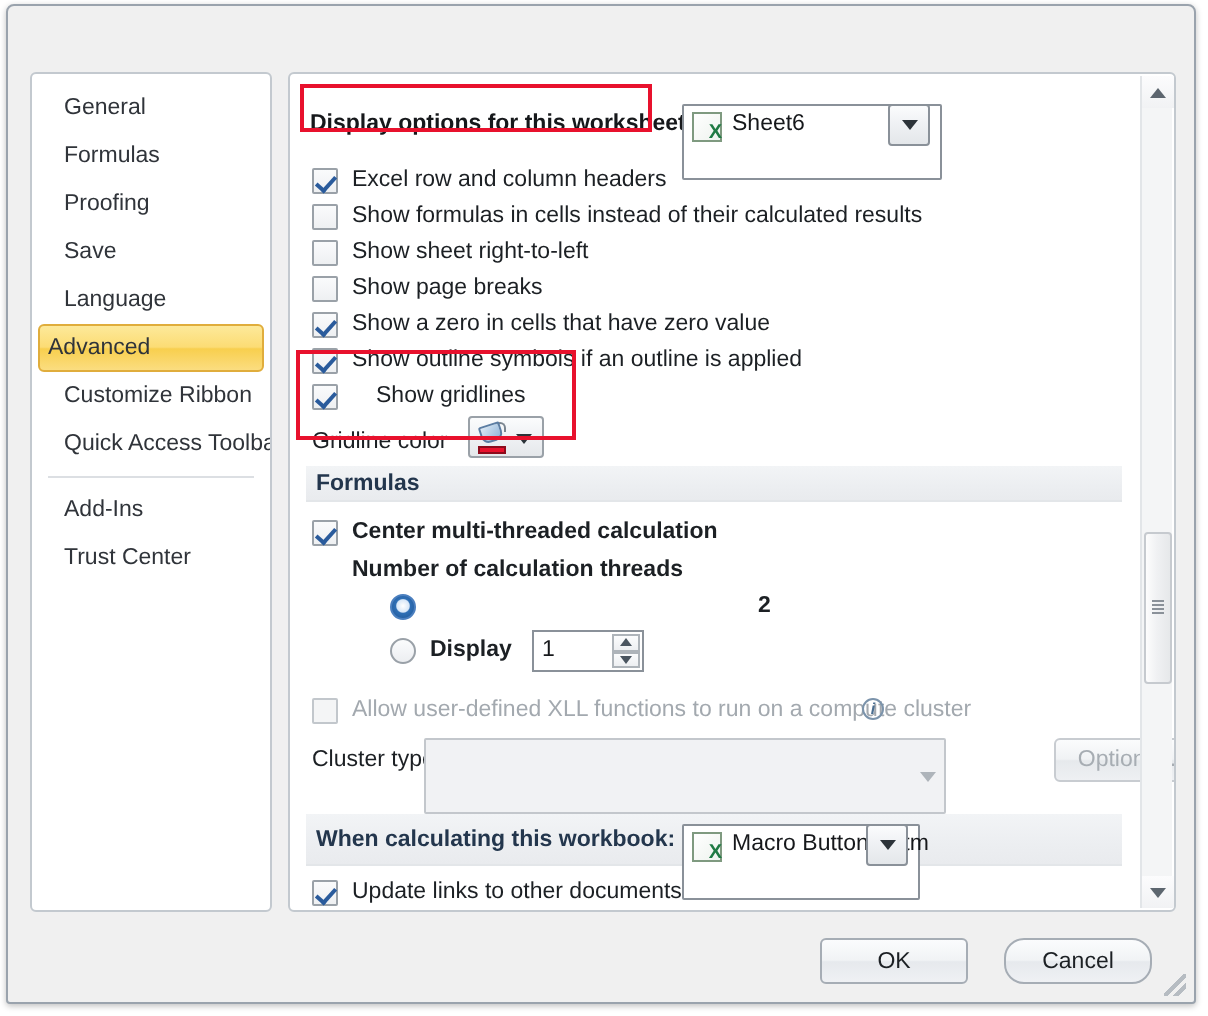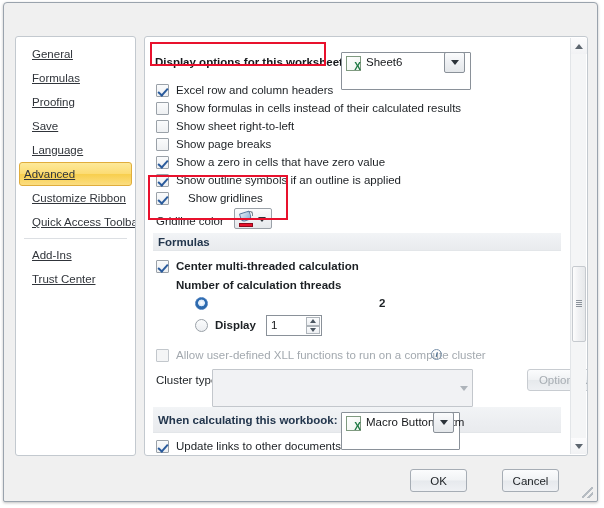--- a/index.html
+++ b/index.html
@@ -91,21 +91,20 @@
     position: relative;
     height: 24px;
     line-height: 24px;
     margin: 0 3px;
     padding-left: 13px;
     font-size: 11.5px;
     color: #30343a;
     white-space: nowrap;
     cursor: pointer;
     box-sizing: border-box;
-    text-decoration: underline;
   }
   .nav-item.selected {
     background: linear-gradient(to bottom, #fde99a 0%, #fcdc74 48%, #f8cf4e 52%, #fbdd80 100%);
     border: 1px solid #e0ad3c;
     border-radius: 3px;
     padding-left: 4px;
     line-height: 22px;
   }
   .nav-sep {
     height: 1px;
@@ -476,21 +475,21 @@
     text-align: center;
     color: #4a6d90;
     font-style: italic;
     font-weight: bold;
     cursor: pointer;
   }
 
   
   .footer-btn {
     position: absolute;
-    width: 57px;
+    width: 74px;
     height: 23px;
     background: linear-gradient(to bottom, #fbfcfd 0%, #f1f3f5 48%, #e6e9ed 52%, #eff1f4 100%);
     border: 1px solid #a6adb5;
     border-radius: 3px;
     box-sizing: border-box;
     font-size: 11.5px;
     color: #1c2024;
     display: flex;
     align-items: center;
     justify-content: center;
@@ -661,20 +660,20 @@
         <div class="vs-thumb">
             <div class="vs-grip"></div>
           </div>
         <div class="vs-arrow vs-down">
             <div class="vs-tri down"></div>
           </div>
       </div>
     </div>
 
     <div class="footer-btn" style="left:406px; top:466px;">OK</div>
-    <div class="footer-btn" style="left:498px; top:466px;">Cancel</div>
+    <div class="footer-btn" style="left:498px; top:466px;border-radius:10px;">Cancel</div>
     <div class="resize-grip"></div>
 
   </div>
 
   <div class="annot" style="left:150px; top:42px; width:176px; height:24px;"></div>
   <div class="annot" style="left:148px; top:175px; width:140px; height:45px;"></div>
 </div>
 
 </body></html>

